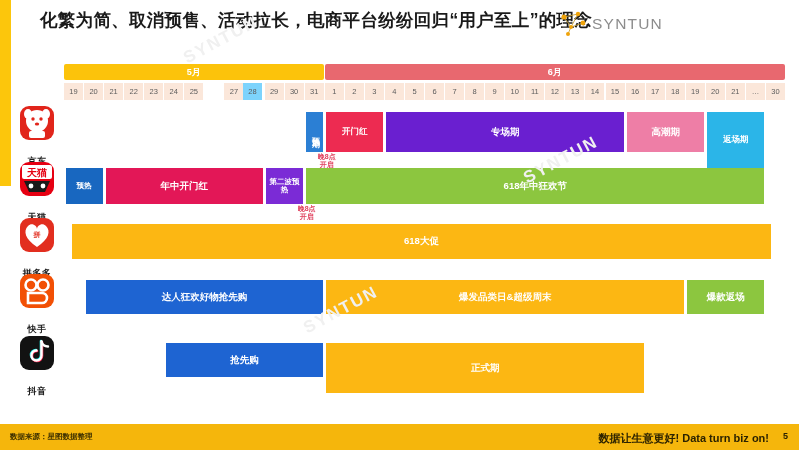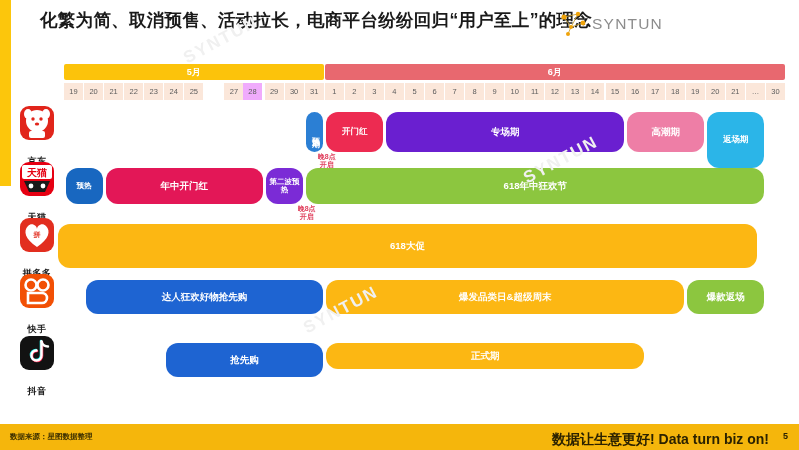--- a/index.html
+++ b/index.html
@@ -62,39 +62,39 @@
     width:34px;height:34px;border-radius:9px;
     display:flex;align-items:center;justify-content:center;
     overflow:hidden;position:relative;
   }
   .plat-label{
     font-size:9px;font-weight:bold;color:#1a1a1a;margin-top:1px;
     letter-spacing:.5px;
   }
   
   .bar{
-    position:absolute;border-radius:12px;
+    position:absolute;border-radius:0;
     display:flex;align-items:center;justify-content:center;text-align:center;
     color:#ffffff;font-weight:bold;box-sizing:border-box;
     line-height:1.08;overflow:hidden;
   }
   .note{
     position:absolute;color:#e0415e;font-size:7px;font-weight:bold;
     line-height:1.2;text-align:center;width:40px;
   }
   
   #footer{
     position:absolute;left:0;bottom:0;width:799px;height:26px;
     background:#f5b60c;
   }
   #footer-left{
     position:absolute;left:10px;top:8px;font-size:7.5px;color:#3d3000;font-weight:bold;
   }
   #footer-right{
-    position:absolute;right:30px;top:7px;font-size:14px;color:#2b2200;font-weight:bold;
+    position:absolute;right:30px;top:7px;font-size:11px;color:#2b2200;font-weight:bold;
   }
   #footer-page{
     position:absolute;right:11px;top:7px;font-size:9px;color:#2b2200;font-weight:bold;
   }
 </style>
 </head>
 <body>
 
 <div id="left-accent"></div>
 
@@ -122,21 +122,21 @@
     <div class="month-band" style="left: 324.722px; width: 460.278px; background: rgb(232, 104, 111);">6月</div>
     <div class="day-cell" style="left: 64px; width: 20.0556px; background: rgb(251, 231, 218);">19</div>
     <div class="day-cell" style="left: 84.0556px; width: 20.0556px; background: rgb(251, 231, 218);">20</div>
     <div class="day-cell" style="left: 104.111px; width: 20.0556px; background: rgb(251, 231, 218);">21</div>
     <div class="day-cell" style="left: 124.167px; width: 20.0556px; background: rgb(251, 231, 218);">22</div>
     <div class="day-cell" style="left: 144.222px; width: 20.0556px; background: rgb(251, 231, 218);">23</div>
     <div class="day-cell" style="left: 164.278px; width: 20.0556px; background: rgb(251, 231, 218);">24</div>
     <div class="day-cell" style="left: 184.333px; width: 20.0556px; background: rgb(251, 231, 218);">25</div>
     <div class="day-cell" style="left: 204.389px; width: 20.0556px; background: #fde047; margin-left: 36px;">26</div>
     <div class="day-cell" style="left: 224.444px; width: 20.0556px; background: rgb(251, 231, 218);">27</div>
-    <div class="day-cell" style="left: 243px; width: 20.0556px; background: #f0abfc;">28</div>
+    <div class="day-cell" style="left: 243px; width: 20.0556px; background: #7dd3fc;">28</div>
     <div class="day-cell" style="left: 264.556px; width: 20.0556px; background: rgb(251, 231, 218);">29</div>
     <div class="day-cell" style="left: 284.611px; width: 20.0556px; background: rgb(251, 231, 218);">30</div>
     <div class="day-cell" style="left: 304.667px; width: 20.0556px; background: rgb(251, 231, 218);">31</div>
     <div class="day-cell" style="left: 324.722px; width: 20.0556px; background: rgb(251, 231, 218);">1</div>
     <div class="day-cell" style="left: 344.778px; width: 20.0556px; background: rgb(251, 231, 218);">2</div>
     <div class="day-cell" style="left: 364.833px; width: 20.0556px; background: rgb(251, 231, 218);">3</div>
     <div class="day-cell" style="left: 384.889px; width: 20.0556px; background: rgb(251, 231, 218);">4</div>
     <div class="day-cell" style="left: 404.944px; width: 20.0556px; background: rgb(251, 231, 218);">5</div>
     <div class="day-cell" style="left: 425px; width: 20.0556px; background: rgb(251, 231, 218);">6</div>
     <div class="day-cell" style="left: 445.056px; width: 20.0556px; background: rgb(251, 231, 218);">7</div>
@@ -201,21 +201,21 @@
     </div>
     <div class="platform" style="top: 162px;">
       <div class="plat-icon" style="background: rgb(226, 46, 31);">
         <svg viewBox="0 0 34 34" width="34" height="34">
           <path d="M17 29 C5 21 3 13 8 8 C12 4 17 8 17 11 C17 8 22 4 26 8 C31 13 29 21 17 29Z" fill="#fff"></path>
           <text x="17" y="19" font-size="7" font-weight="bold" fill="#e22e1f" text-anchor="middle" font-family="Liberation Sans">拼</text>
         </svg>
       </div>
       <div class="plat-label">拼多多</div>
     </div>
-    <div class="bar" style="left: 58px; width: 698.944px; top: 168px; height: 44px; background: rgb(252, 183, 19); font-size: 9.5px;">618大促</div>
+    <div class="bar" style="left: 72px; width: 698.944px; top: 168px; height: 35px; background: rgb(252, 183, 19); font-size: 9.5px;">618大促</div>
     <div class="platform" style="top: 218px;">
       <div class="plat-icon" style="background: rgb(242, 80, 5);">
         <svg viewBox="0 0 34 34" width="34" height="34">
           <circle cx="11" cy="11" r="5.5" fill="none" stroke="#fff" stroke-width="2.6"></circle>
           <circle cx="23" cy="11" r="5.5" fill="none" stroke="#fff" stroke-width="2.6"></circle>
           <path d="M8 19 H22 A5 5 0 0 1 22 29 H8 Z" fill="none" stroke="#fff" stroke-width="2.6"></path>
         </svg>
       </div>
       <div class="plat-label">快手</div>
     </div>
@@ -227,21 +227,21 @@
         <svg viewBox="0 0 34 34" width="34" height="34">
           <path d="M21 5 v14 a5 5 0 1 1 -5 -5" fill="none" stroke="#25f4ee" stroke-width="2.6" stroke-linecap="round"></path>
           <path d="M22 6 v14 a5 5 0 1 1 -5 -5" fill="none" stroke="#fe2c55" stroke-width="2.6" stroke-linecap="round"></path>
           <path d="M21.5 5.5 v14 a5 5 0 1 1 -5 -5" fill="none" stroke="#fff" stroke-width="2.4" stroke-linecap="round"></path>
           <path d="M21.5 5.5 c1 4 4 5 6.5 5" fill="none" stroke="#fff" stroke-width="2.4" stroke-linecap="round"></path>
         </svg>
       </div>
       <div class="plat-label">抖音</div>
     </div>
     <div class="bar" style="left: 165.778px; width: 157.444px; top: 287px; height: 34px; background: rgb(30, 100, 210); font-size: 9.5px;">抢先购</div>
-    <div class="bar" style="left: 326.222px; width: 317.889px; top: 287px; height: 26px; background: rgb(252, 183, 19); font-size: 9.5px;">正式期</div>
+    <div class="bar" style="left: 326.222px; width: 317.889px; top: 287px; height: 50px; background: rgb(252, 183, 19); font-size: 9.5px;">正式期</div>
   </div>
 
 <div id="footer">
   <span id="footer-left">数据来源：星图数据整理</span>
   <span id="footer-right">数据让生意更好! Data turn biz on!</span>
   <span id="footer-page">5</span>
 </div>
 
 <div class="wm" style="left: 180px; top: 30px;">SYNTUN</div>
 <div class="wm" style="left: 520px; top: 150px;">SYNTUN</div>

